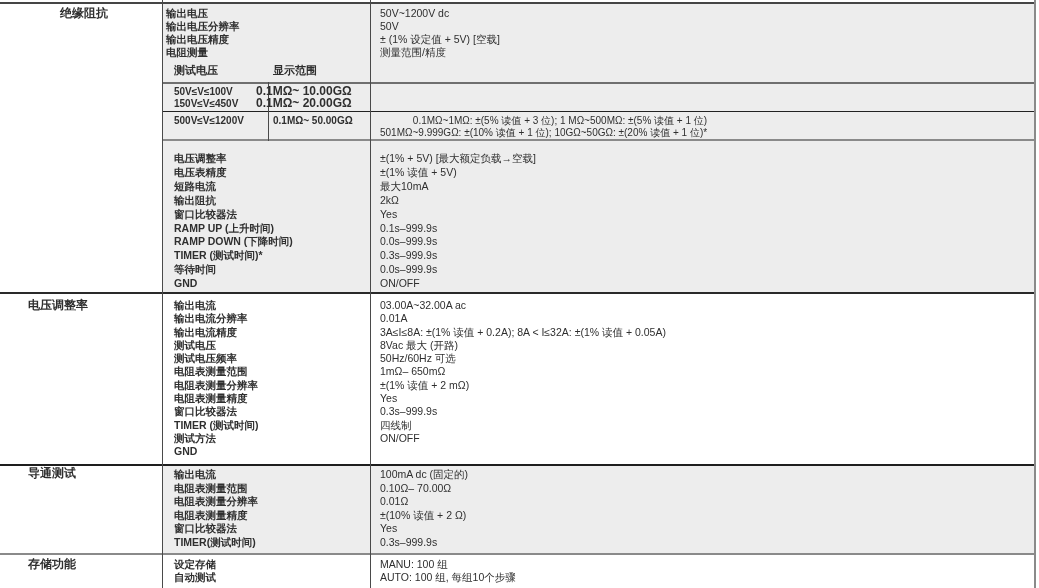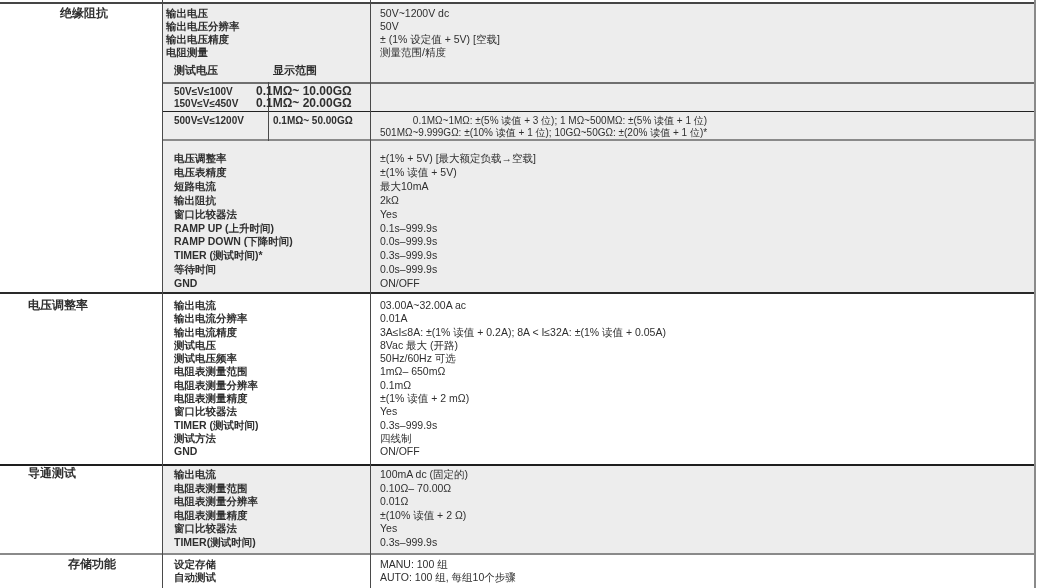--- a/index.html
+++ b/index.html
@@ -39,21 +39,21 @@
   <div class="hline" style="left:0;top:553px;width:1036px;height:2px;background:#8a8a8a;"></div>
 
   <div class="vline" style="left:162px;top:0;width:1.4px;height:588px;background:#4a4a4a;"></div>
   <div class="vline" style="left:369.5px;top:0;width:1.4px;height:588px;background:#4a4a4a;"></div>
   <div class="vline" style="left:268px;top:82px;width:1.4px;height:59px;background:#4a4a4a;"></div>
   <div class="vline" style="left:1034px;top:0;width:2px;height:588px;background:#8a8a8a;"></div>
 
   <div class="sec-name" style="left:28px;top:7px;margin-left:32px;">绝缘阻抗</div>
   <div class="sec-name" style="left:28px;top:299px;">电压调整率</div>
   <div class="sec-name" style="left:28px;top:467px;">导通测试</div>
-  <div class="sec-name" style="left:28px;top:558px;margin-left:40px;">存储功能</div>
+  <div class="sec-name" style="left:28px;top:558px;">存储功能</div>
 
   <div class="col" style="left:166px;top:7px;line-height:13px;">
     <div class="lbl">输出电压</div>
     <div class="lbl">输出电压分辨率</div>
     <div class="lbl">输出电压精度</div>
     <div class="lbl">电阻测量</div>
   </div>
   <div class="col" style="left:380px;top:7px;line-height:13px;">
     <div>50V~1200V dc</div>
     <div>50V</div>
@@ -123,21 +123,20 @@
     <div class="lbl">测试方法</div>
     <div class="lbl">GND</div>
   </div>
   <div class="col" style="left:380px;top:299px;line-height:13.3px;">
     <div>03.00A~32.00A ac</div>
     <div>0.01A</div>
     <div>3A≤I≤8A: ±(1% 读值 + 0.2A); 8A &lt; I≤32A: ±(1% 读值 + 0.05A)</div>
     <div>8Vac 最大 (开路)</div>
     <div>50Hz/60Hz 可选</div>
     <div>1mΩ– 650mΩ</div>
-    <div>0.1mΩ</div>
     <div>±(1% 读值 + 2 mΩ)</div>
     <div>Yes</div>
     <div>0.3s–999.9s</div>
     <div>四线制</div>
     <div>ON/OFF</div>
   </div>
 
   <div class="col" style="left:174px;top:468px;line-height:13.5px;">
     <div class="lbl">输出电流</div>
     <div class="lbl">电阻表测量范围</div>

